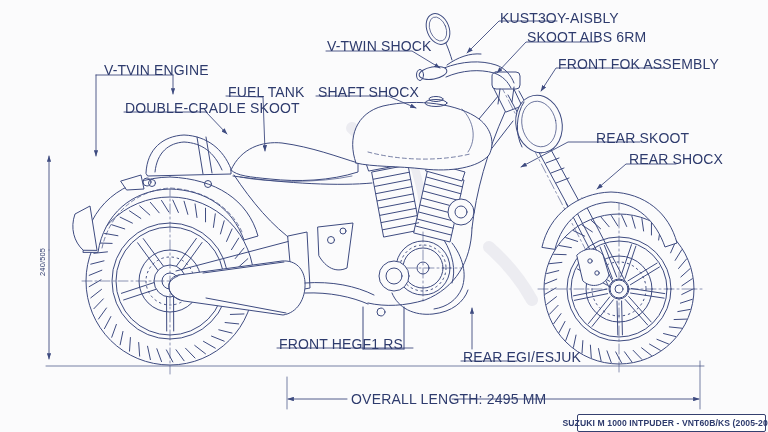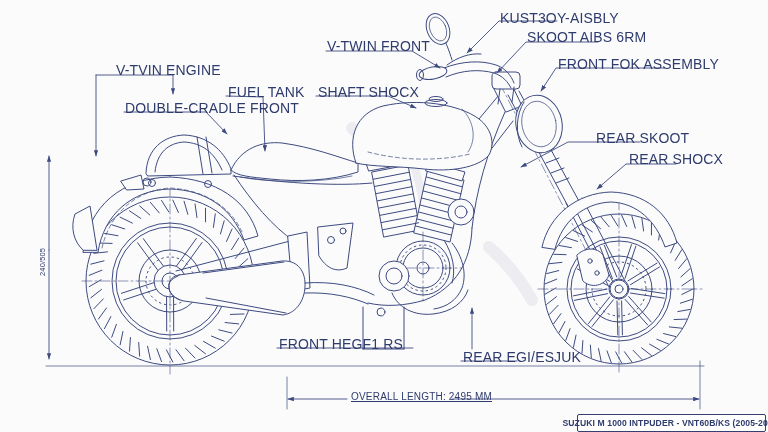--- a/index.html
+++ b/index.html
@@ -16,21 +16,21 @@
   #art .dots{stroke-dasharray:1.6 3.6;stroke-width:1;}
   #art .cl{stroke-dasharray:10 3 2 3;stroke-width:.7;opacity:.85;}
   #art .dsh{stroke-dasharray:4 3;stroke-width:.7;}
   #art .wm{stroke:#e9e9ee;stroke-width:12;opacity:.85;}
   #art .ld{stroke-width:.9;}
   .lbl{
     position:absolute;font-size:14px;color:#2e3b6d;letter-spacing:.15px;
     white-space:nowrap;line-height:1;
   }
   .lbl.rot{transform:rotate(-90deg);transform-origin:0 0;font-size:7.5px;}
-  .dimtext{position:absolute;font-size:10px;color:#2e3b6d;letter-spacing:.2px;white-space:nowrap;line-height:1;text-decoration:underline;}
+  .dimtext{position:absolute;font-size:14px;color:#2e3b6d;letter-spacing:.2px;white-space:nowrap;line-height:1;}
   .titleblock{
     position:absolute;left:577px;top:414px;width:187px;height:16px;
     border:1.4px solid #35406f;background:#ffffff;border-radius:2px;
     display:flex;align-items:center;justify-content:center;
     font-size:8.6px;font-weight:bold;color:#2e3b6d;letter-spacing:.1px;white-space:nowrap;
   }
 </style>
 </head>
 <body>
 
@@ -346,28 +346,28 @@
   <g>
     <polyline class="ld" points="49,250 49,156" marker-end="url(#ah)"></polyline>
     <polyline class="ld" points="49,250 49,359" marker-end="url(#ah)"></polyline>
     <line class="thin" x1="287" y1="377" x2="287" y2="409"></line>
     <line class="thin" x1="700" y1="361" x2="700" y2="409"></line>
     <polyline class="ld" points="347,399 288,399" marker-end="url(#ah)"></polyline>
     <polyline class="ld" points="452,399 699,399" marker-end="url(#ah)"></polyline>
   </g>
 </svg>
 
-<div class="lbl" style="left:327px;top:39px">V-TWIN FRONT</div>
+<div class="lbl" style="left:327px;top:39px">V-TWIN SHOCK</div>
 <div class="lbl" style="left:500px;top:11px">KUST3OY-AISBLY</div>
 <div class="lbl" style="left:527px;top:30px">SKOOT AIBS 6RM</div>
 <div class="lbl" style="left:558px;top:57px">FRONT FOK ASSEMBLY</div>
 <div class="lbl" style="left:596px;top:131px">REAR SKOOT</div>
 <div class="lbl" style="left:629px;top:152px">REAR SHOCX</div>
-<div class="lbl" style="left:116px;top:63px">V-TVIN ENGINE</div>
-<div class="lbl" style="left:125px;top:101px">DOUBLE-CRADLE FRONT</div>
+<div class="lbl" style="left:104px;top:63px">V-TVIN ENGINE</div>
+<div class="lbl" style="left:125px;top:101px">DOUBLE-CRADLE SKOOT</div>
 <div class="lbl" style="left:228px;top:85px">FUEL TANK</div>
 <div class="lbl" style="left:318px;top:85px">SHAFT SHOCX</div>
 <div class="lbl" style="left:279px;top:337px">FRONT HEGF1 RS</div>
 <div class="lbl" style="left:463px;top:350px">REAR EGI/ESJUK</div>
 
 <div class="dimtext" style="left:351px;top:392px">OVERALL LENGTH: 2495 MM</div>
 <div class="lbl rot" style="left:39px;top:276px">240/505</div>
 
 <div class="titleblock">
   <span>SUZUKI M 1000 INTPUDER - VNT60B/KS (2005-2005)</span>

